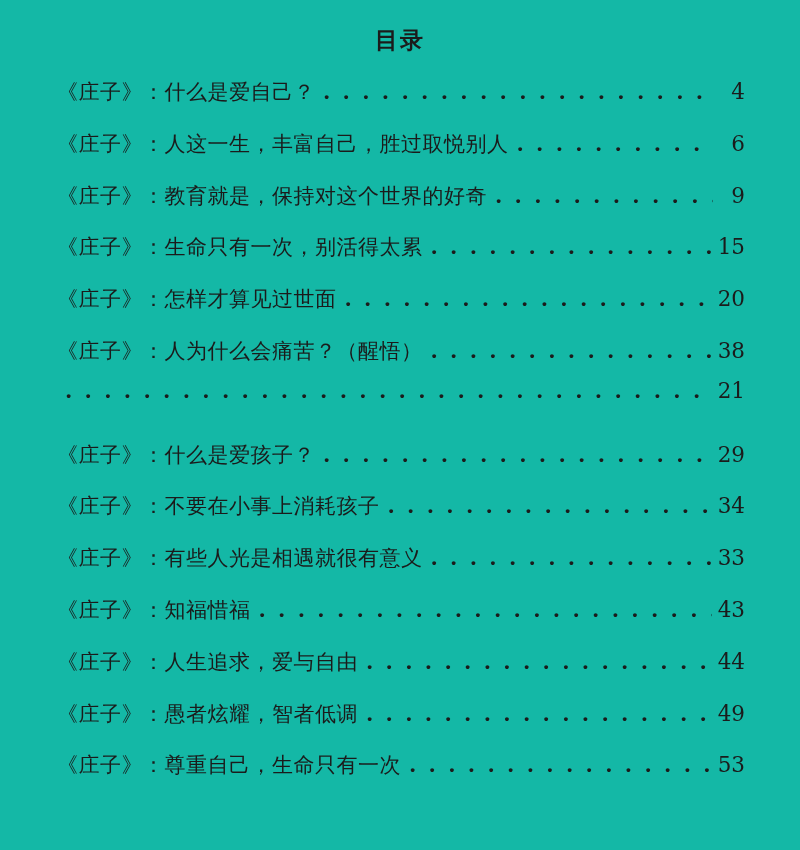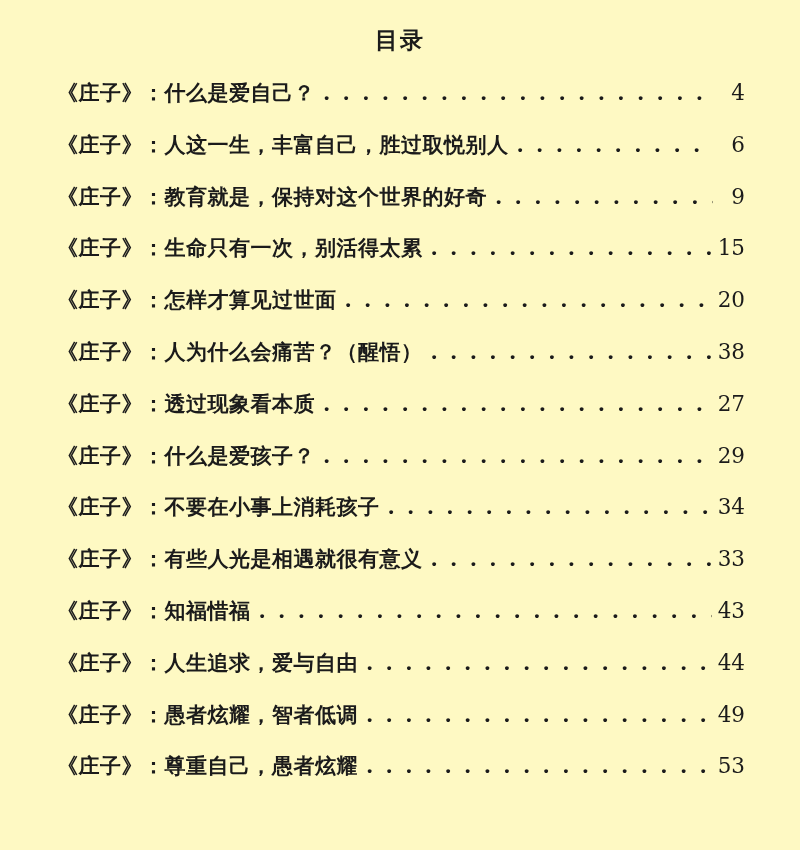--- a/index.html
+++ b/index.html
@@ -4,21 +4,21 @@
 <style>
   html, body {
     margin: 0;
     padding: 0;
     background: #ffffff;
   }
   .page {
     position: relative;
     width: 800px;
     height: 850px;
-    background: #fef9c3;
+    background: #14b8a6;
     color: #1b1b1b;
     font-family: "DejaVu Serif", "Liberation Serif", serif;
     overflow: hidden;
     box-sizing: border-box;
   }
   .doc-title {
     padding-top: 27px;
     text-align: center;
     font-size: 23px;
     line-height: 25px;
@@ -31,21 +31,21 @@
   }
   .toc-entry {
     display: flex;
     align-items: baseline;
     height: 51.8px;
     font-size: 21px;
     cursor: default;
   }
   .entry-label {
     white-space: nowrap;
-    font-weight: 700;
+    font-weight: 400;
     letter-spacing: 0.5px;
     line-height: 51.8px;
   }
   .dot-leader {
     flex: 1 1 auto;
     overflow: hidden;
     white-space: nowrap;
     margin: 0 6px 0 8px;
     min-width: 10px;
   }
@@ -101,23 +101,22 @@
   </div>
 
   <div class="toc-entry">
     <span class="entry-label">《庄子》：人为什么会痛苦？（醒悟）</span>
     <span class="dot-leader"></span>
     <span class="page-number">38</span>
   </div>
 
 
   <div class="toc-entry">
-    <span class="entry-label">《庄子》：透过现象看本质</span>
     <span class="dot-leader"></span>
-    <span class="page-number">27</span>
+    <span class="page-number">21</span>
   </div>
 
   <div class="toc-entry">
     <span class="entry-label">《庄子》：什么是爱孩子？</span>
     <span class="dot-leader"></span>
     <span class="page-number">29</span>
   </div>
 
   <div class="toc-entry">
     <span class="entry-label">《庄子》：不要在小事上消耗孩子</span>
@@ -143,18 +142,18 @@
     <span class="page-number">44</span>
   </div>
 
   <div class="toc-entry">
     <span class="entry-label">《庄子》：愚者炫耀，智者低调</span>
     <span class="dot-leader"></span>
     <span class="page-number">49</span>
   </div>
 
   <div class="toc-entry">
-    <span class="entry-label">《庄子》：尊重自己，愚者炫耀</span>
+    <span class="entry-label">《庄子》：尊重自己，生命只有一次</span>
     <span class="dot-leader"></span>
     <span class="page-number">53</span>
   </div>
 </div>
 </div>
 
 </body></html>

